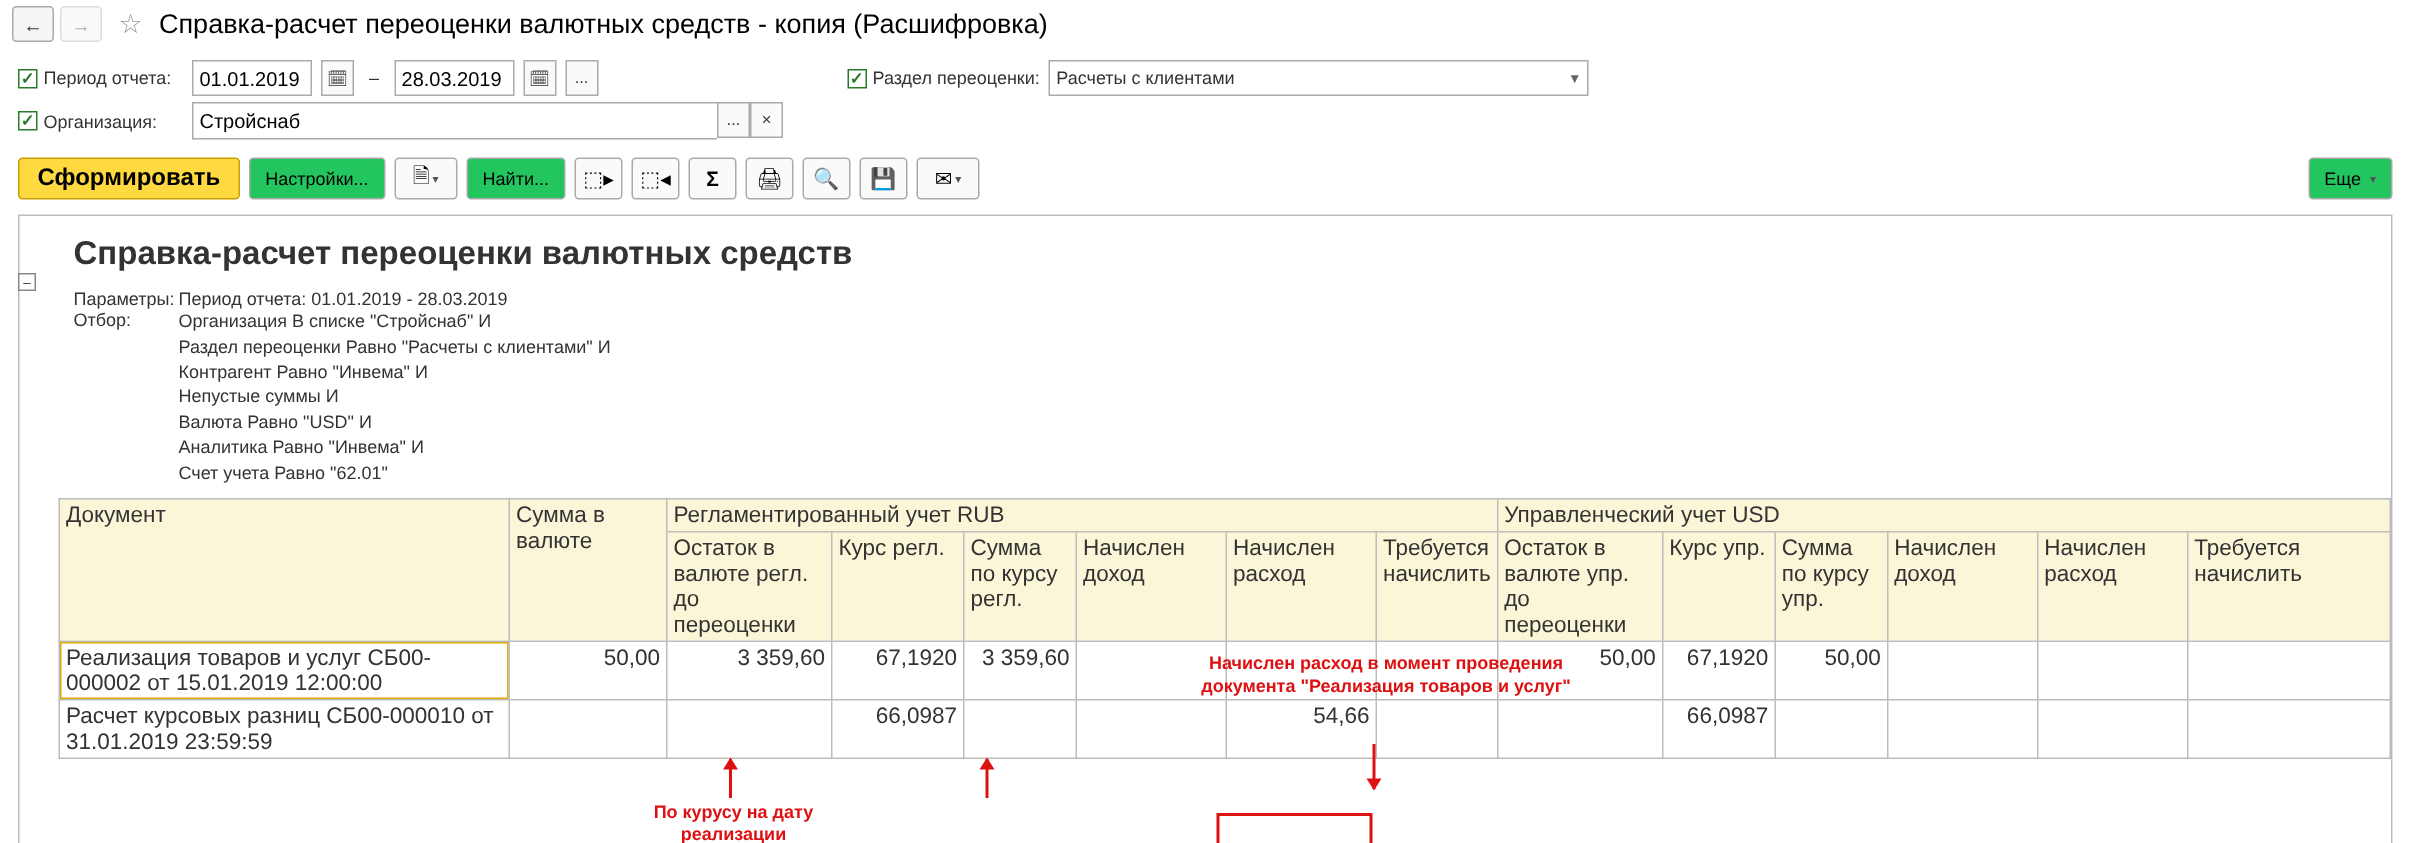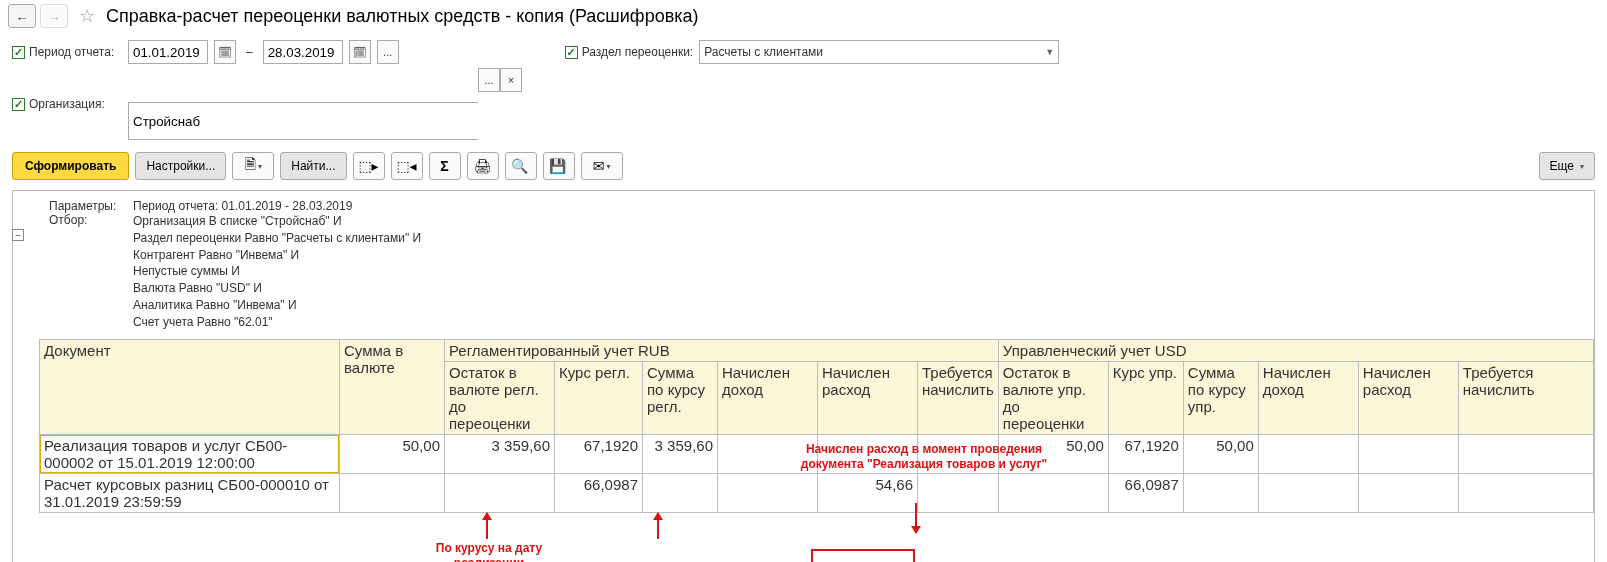--- a/index.html
+++ b/index.html
@@ -100,43 +100,42 @@
     gap: 15px;
   }
   .dropdown-caret { font-size: 9px; color: #666; }
   .org-input-wrap {
     display: flex;
     align-items: stretch;
   }
   .org-input {
     width: 350px;
     border: 1px solid #aaa;
-    height: 38px;
+    height: 25px;
     padding: 0 4px;
     border-right: none;
-    margin-top: 34px;
   }
   .toolbar {
     display: flex;
     align-items: center;
     gap: 6px;
     padding: 4px 12px;
   }
   .btn-primary {
     background: #ffd940;
     border: 1px solid #c8a000;
     height: 28px;
     padding: 0 12px;
     font-weight: bold;
     border-radius: 3px;
     cursor: pointer;
-    font-size: 12px;
+    font-size: 16px;
   }
   .btn {
-    background: #e5e5e5;
+    background: #22c55e;
     border: 1px solid #aaa;
     height: 28px;
     padding: 0 10px;
     border-radius: 3px;
     cursor: pointer;
     display: inline-flex;
     align-items: center;
     gap: 4px;
     font-size: 12px;
   }
@@ -176,21 +175,21 @@
   .report-title {
     font-size: 22px;
     font-weight: bold;
     color: #333;
     margin: 4px 0 10px 10px;
   }
   .param-block {
     margin-left: 10px;
     margin-bottom: 8px;
   }
-  .param-row { display: flex; gap: 14px; }
+  .param-row { display: flex; }
   .param-label { min-width: 70px; }
   .param-lines div { line-height: 1.4; }
 
   .annotation-top {
     position: absolute;
     left: 760px;
     top: 103px;
     width: 250px;
     text-align: center;
     color: #d11;
@@ -363,20 +362,21 @@
   <div class="toolbar-spacer"></div>
   <button class="btn">
       <span>Еще</span>
       <span class="small-caret">▾</span>
     </button>
 </div>
 
 <div class="report-wrap">
   <div class="collapse-handle">–</div>
   <div class="report-inner">
+    <div class="report-title">Справка-расчет переоценки валютных средств</div>
 
     <div class="param-block">
       <div class="param-row">
         <div class="param-label">Параметры:</div>
         <div>Период отчета: 01.01.2019 - 28.03.2019</div>
       </div>
       <div class="param-row">
         <div class="param-label">Отбор:</div>
         <div class="param-lines">
           <div>Организация В списке "Стройснаб" И</div>

